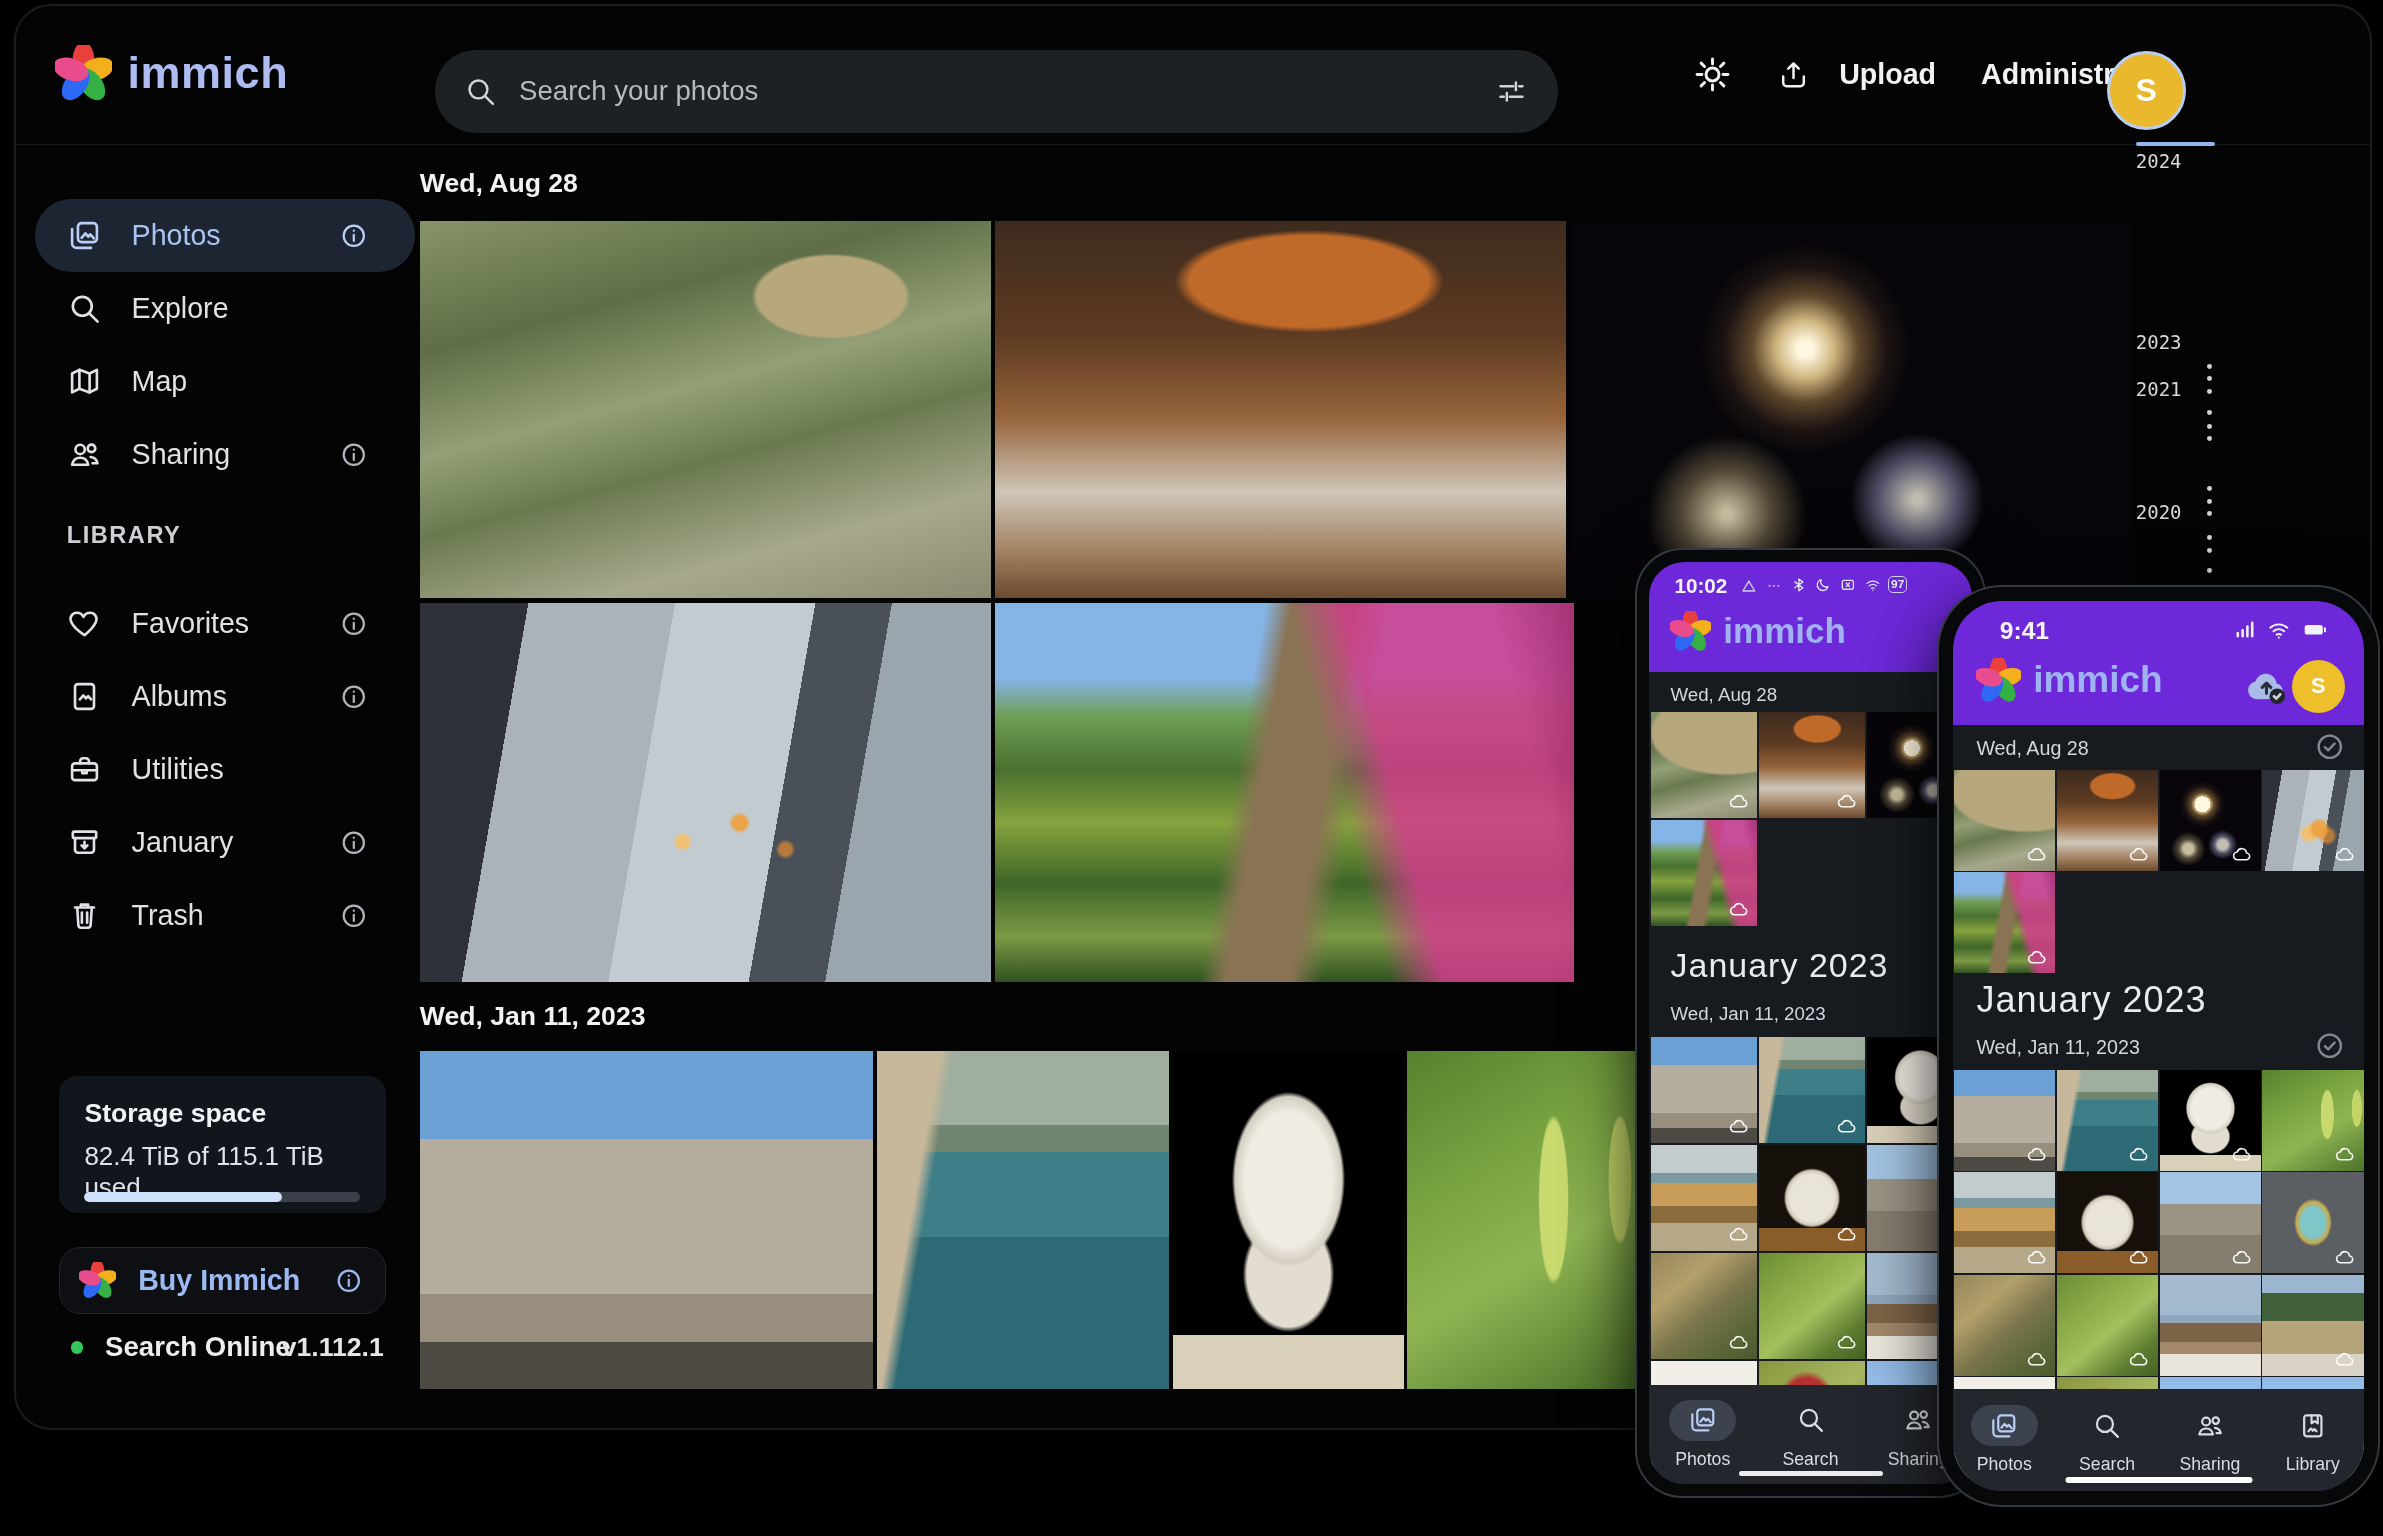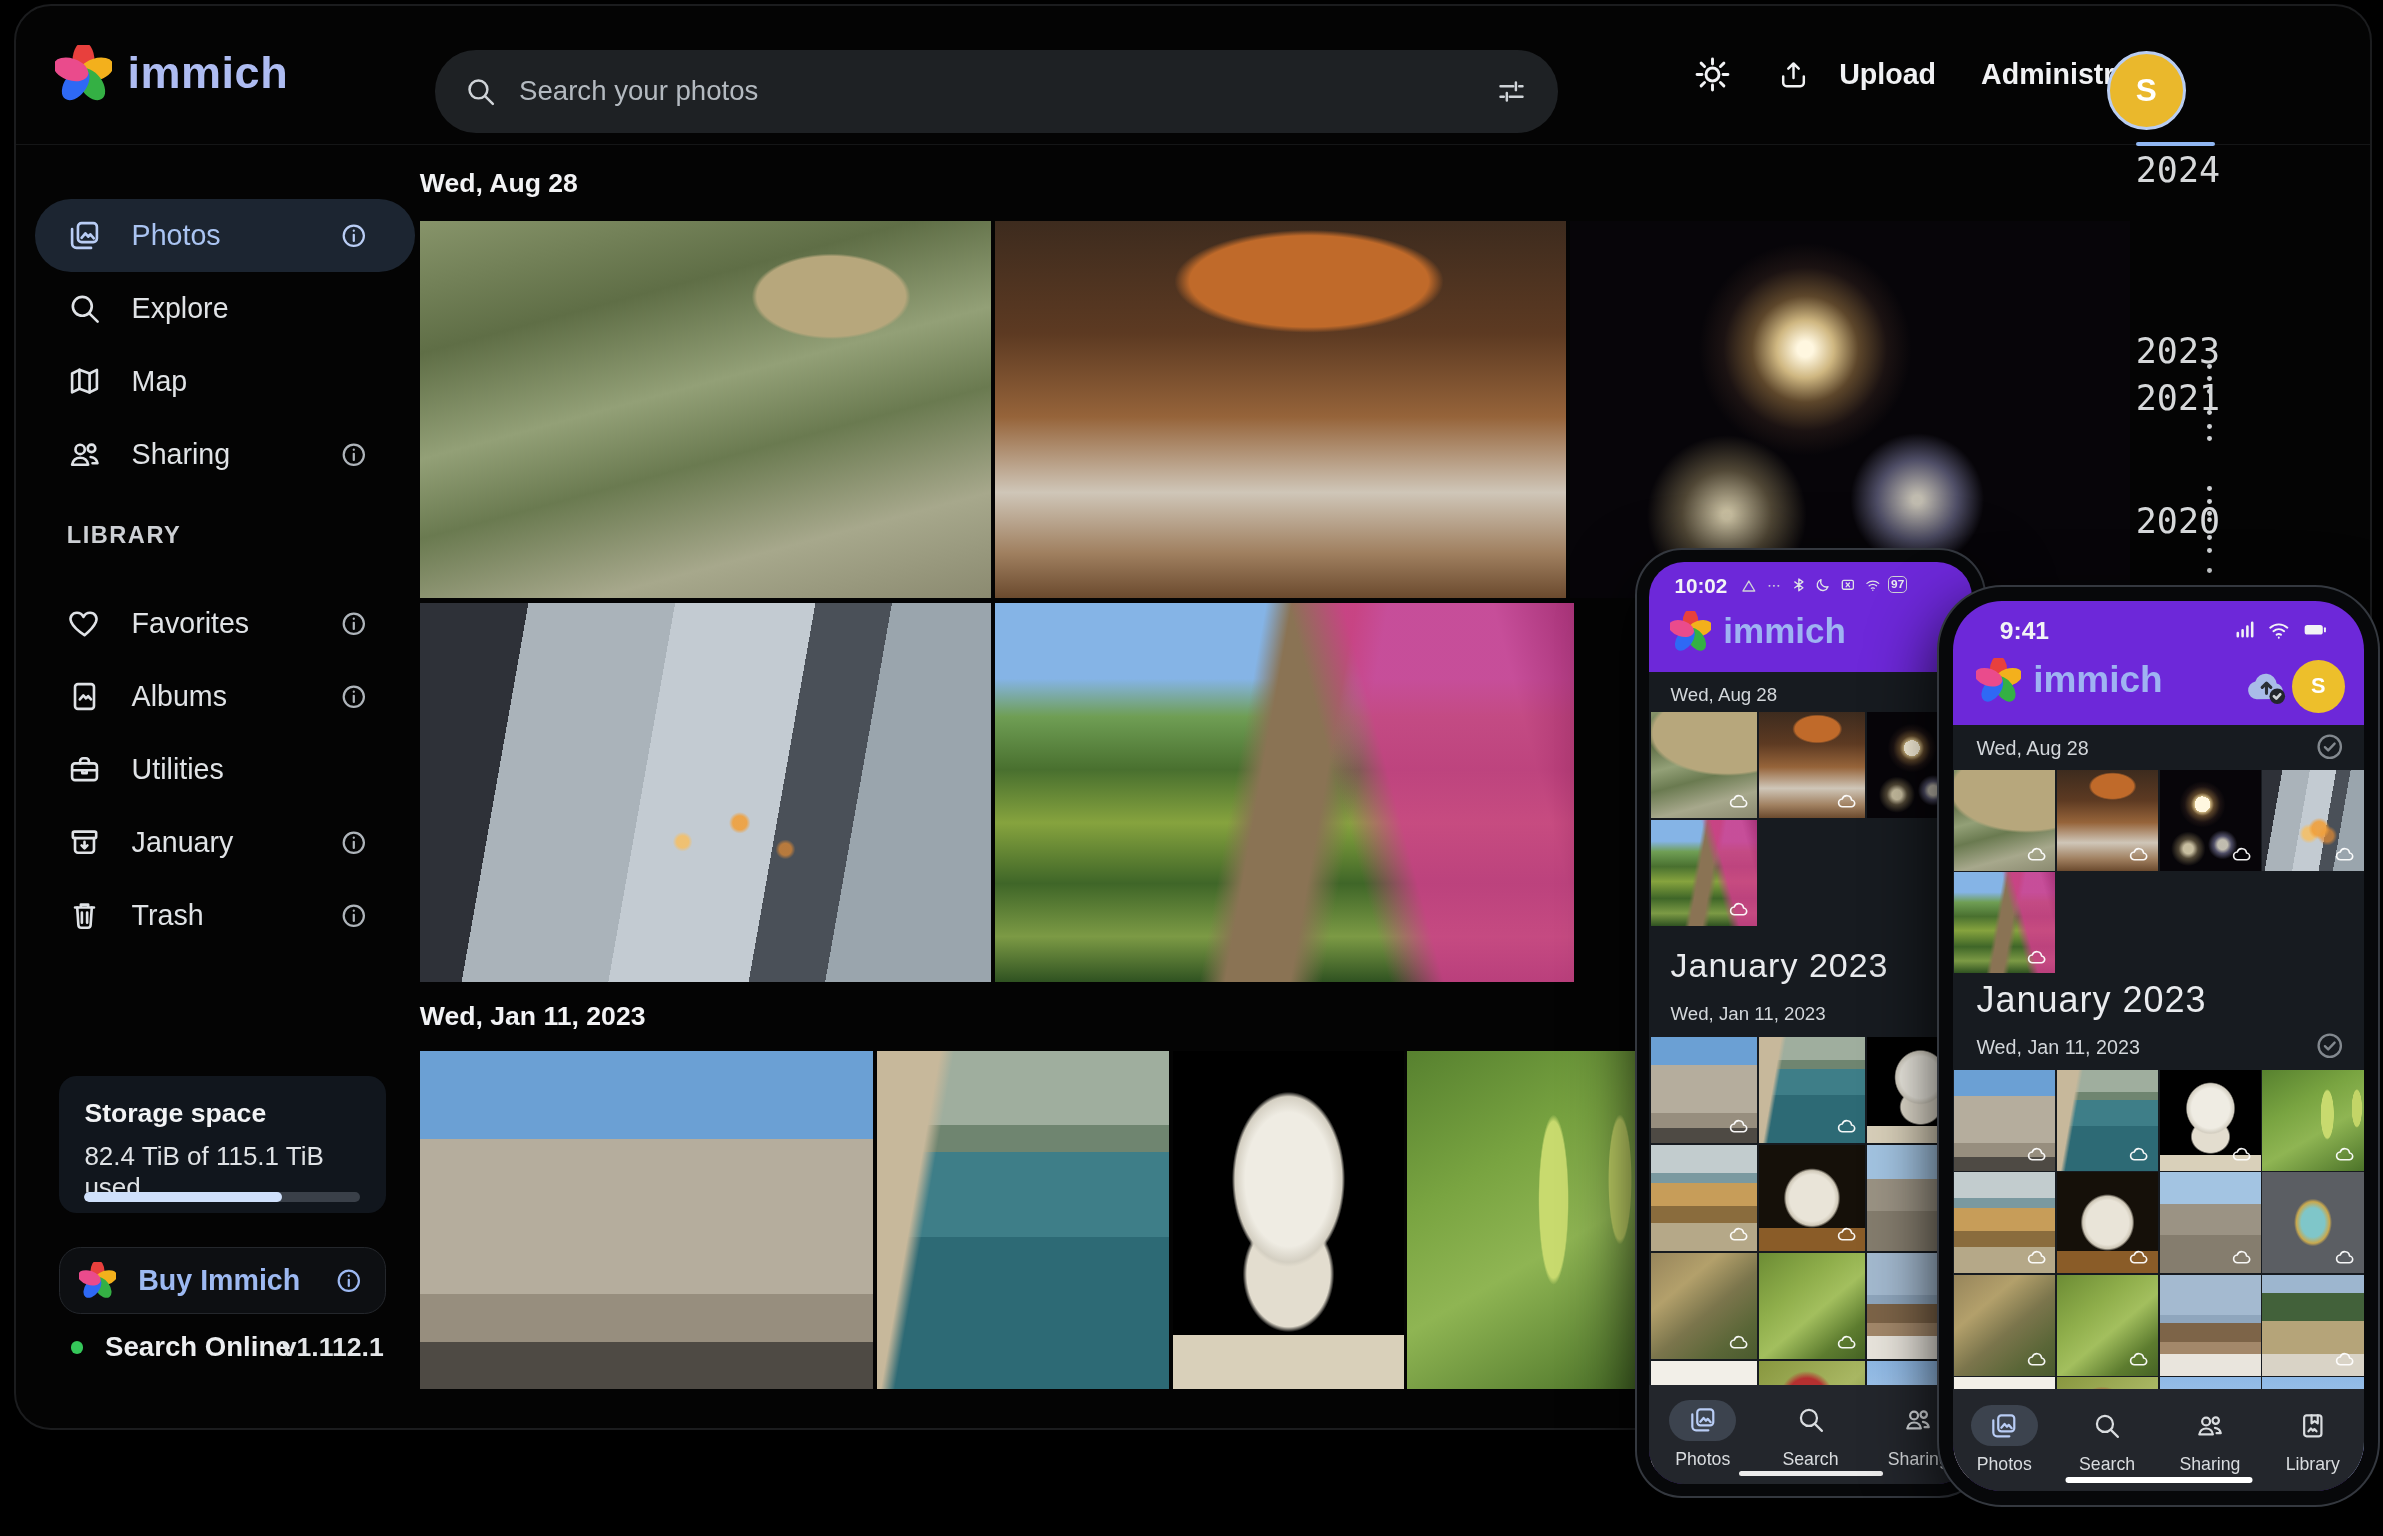--- a/index.html
+++ b/index.html
@@ -43,21 +43,21 @@
            border:1px solid #24272c;box-sizing:border-box;display:flex;align-items:center;}
   .buy-btn .lbl{font-size:28.6px;font-weight:700;color:#9db9f2;margin-left:21.7px;}
   .buy-btn .info{position:absolute;right:21.7px;color:#9db9f2;}
   .server-row{position:absolute;left:43px;top:1314px;width:327px;height:55px;display:flex;align-items:center;}
   .server-dot{width:12.8px;height:12.8px;border-radius:50%;background:#35c75a;margin-left:11.8px;}
   .server-row .lbl{font-size:27.6px;font-weight:700;color:#eceef0;margin-left:21.7px;}
   .server-row .ver{position:absolute;right:2px;font-size:26.6px;font-weight:700;color:#e3e5e8;}
 
   
   .year{position:absolute;left:2120px;font-family:"DejaVu Sans Mono","Liberation Mono",monospace;
-        font-size:35px;color:#d6d8da;}
+        font-size:19px;color:#d6d8da;}
   .scrub-line{position:absolute;left:2120px;top:136px;width:79px;height:3.9px;background:#8fb6f2;border-radius:2px;}
   .tick{position:absolute;left:2191px;width:4.9px;height:4.9px;border-radius:50%;background:#cfd2d5;}
 
   
   .mrow{position:absolute;display:flex;gap:3.9px;}
   .ph{position:relative;height:100%;flex:0 0 auto;overflow:hidden;}
   .sec-h{position:absolute;font-size:26.6px;font-weight:600;color:#f2f3f5;}
   .cloud-badge{position:absolute;right:7.9px;bottom:5.9px;width:21.7px;height:21.7px;color:#fff;opacity:.95;
                fill:none;stroke:currentColor;stroke-width:1.8;stroke-linecap:round;stroke-linejoin:round;}
 

